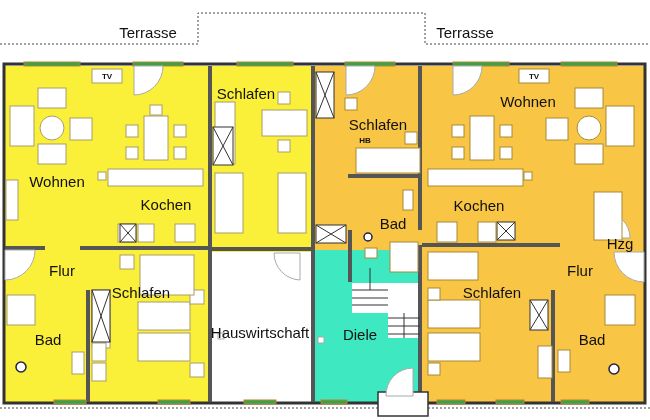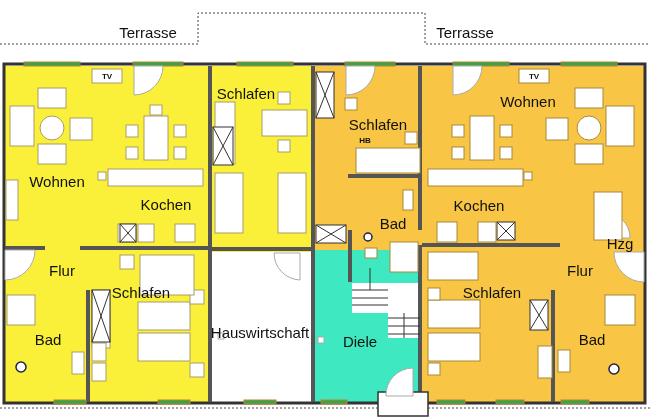--- a/index.html
+++ b/index.html
@@ -197,21 +197,21 @@
 
 <div class="lbl small" style="left:107px;top:76px;">TV</div>
 <div class="lbl" style="left:246px;top:93px;">Schlafen</div>
 <div class="lbl" style="left:57px;top:181px;">Wohnen</div>
 <div class="lbl" style="left:166px;top:204px;">Kochen</div>
 <div class="lbl" style="left:62px;top:270px;">Flur</div>
 <div class="lbl" style="left:141px;top:292px;">Schlafen</div>
 <div class="lbl" style="left:48px;top:339px;">Bad</div>
 
 <div class="lbl" style="left:260px;top:308px;margin-top:24px;">Hauswirtschaft</div>
-<div class="lbl" style="left:360px;top:341px;">Diele</div>
+<div class="lbl" style="left:360px;top:334px;">Diele</div>
 
 <div class="lbl" style="left:378px;top:124px;">Schlafen</div>
 <div class="lbl small" style="left:365px;top:140px;">HB</div>
 <div class="lbl small" style="left:534px;top:76px;">TV</div>
 <div class="lbl" style="left:528px;top:101px;">Wohnen</div>
 <div class="lbl" style="left:393px;top:223px;">Bad</div>
 <div class="lbl" style="left:479px;top:205px;">Kochen</div>
 <div class="lbl" style="left:620px;top:211px;margin-top:32px;">Hzg</div>
 <div class="lbl" style="left:580px;top:270px;">Flur</div>
 <div class="lbl" style="left:492px;top:292px;">Schlafen</div>

